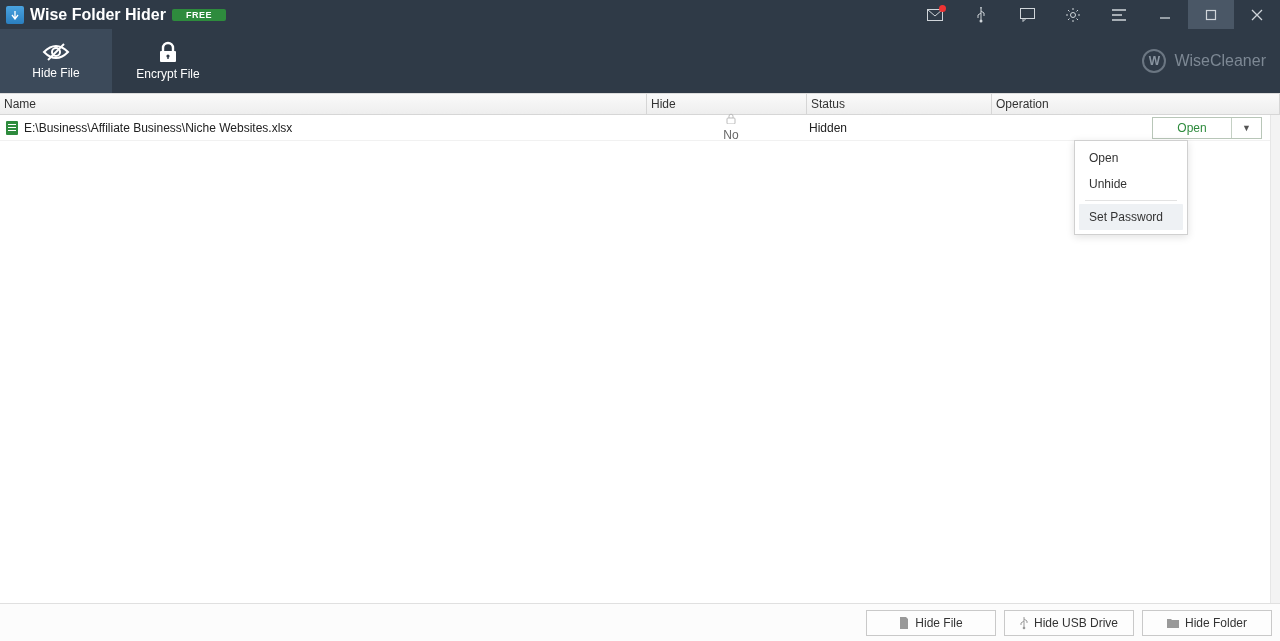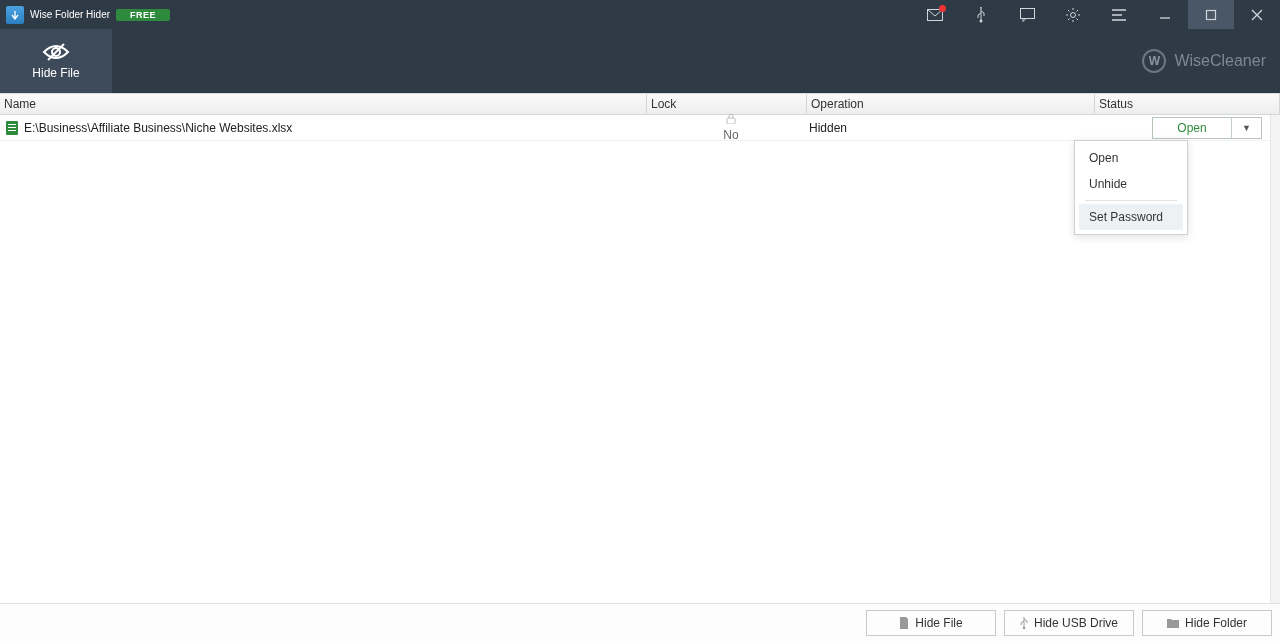--- a/index.html
+++ b/index.html
@@ -11,21 +11,21 @@
   display: flex;
   align-items: center;
   color: #fff;
 }
 .titlebar .app-icon {
   width: 18px; height: 18px; margin: 0 6px 0 6px;
   background: linear-gradient(#4aa3e0,#2a7fc0);
   border-radius: 2px;
   display:flex;align-items:center;justify-content:center;
 }
-.titlebar .title { font-size: 10px; font-weight: 400; }
+.titlebar .title { font-size: 16px; font-weight: 700; }
 .titlebar .free-badge {
   margin-left: 6px; font-size: 9px; background:#2e8b3d; padding:1px 14px; border-radius:2px; color:#fff; font-weight:700; letter-spacing:0.5px;
 }
 .titlebar .spacer { flex:1; }
 .titlebar .tb-btn {
   width: 46px; height: 29px; display:flex; align-items:center; justify-content:center;
   color:#d0d5da; position:relative;
 }
 .titlebar .tb-btn.active { background:#4a5766; }
 .dot-badge { position:absolute; top:5px; right:12px; width:7px; height:7px; background:#e33; border-radius:50%; }
@@ -201,31 +201,42 @@
   <div class="tool-tab active">
     <div class="tool-icon">
       <svg width="28" height="20" viewBox="0 0 28 20">
           <path d="M2 10 Q14 -2 26 10 Q14 22 2 10 Z" fill="none" stroke="#fff" stroke-width="2"></path>
           <circle cx="14" cy="10" r="4" fill="none" stroke="#fff" stroke-width="2"></circle>
           <path d="M6 18 L22 2" stroke="#fff" stroke-width="2"></path>
         </svg>
     </div>
     <span>Hide File</span>
   </div>
+  <div class="tool-tab">
+    <div class="tool-icon">
+      <svg width="22" height="22" viewBox="0 0 22 22">
+          <rect x="3" y="10" width="16" height="11" rx="1" fill="#fff"></rect>
+          <path d="M6 10 V7 a5 5 0 0 1 10 0 V10" fill="none" stroke="#fff" stroke-width="2.4"></path>
+          <circle cx="11" cy="15" r="1.6" fill="#2f3a47"></circle>
+          <rect x="10.3" y="15" width="1.4" height="3" fill="#2f3a47"></rect>
+        </svg>
+    </div>
+    <span>Encrypt File</span>
+  </div>
   <div class="brand">
     <div class="brand-circle">W</div>
     <span>WiseCleaner</span>
   </div>
 </div>
 
 <div class="col-headers">
   <div class="col col-name">Name</div>
-  <div class="col col-lock">Lock</div>
+  <div class="col col-lock">Hide</div>
+  <div class="col col-status">Status</div>
   <div class="col col-operation">Operation</div>
-  <div class="col col-status">Status</div>
 </div>
 
 <div class="rows">
   <div class="row">
     <div class="cell-name">
       <div class="file-icon"></div>
       <span>E:\Business\Affiliate Business\Niche Websites.xlsx</span>
     </div>
     <div class="cell-lock">
       <span class="lock-icon">

